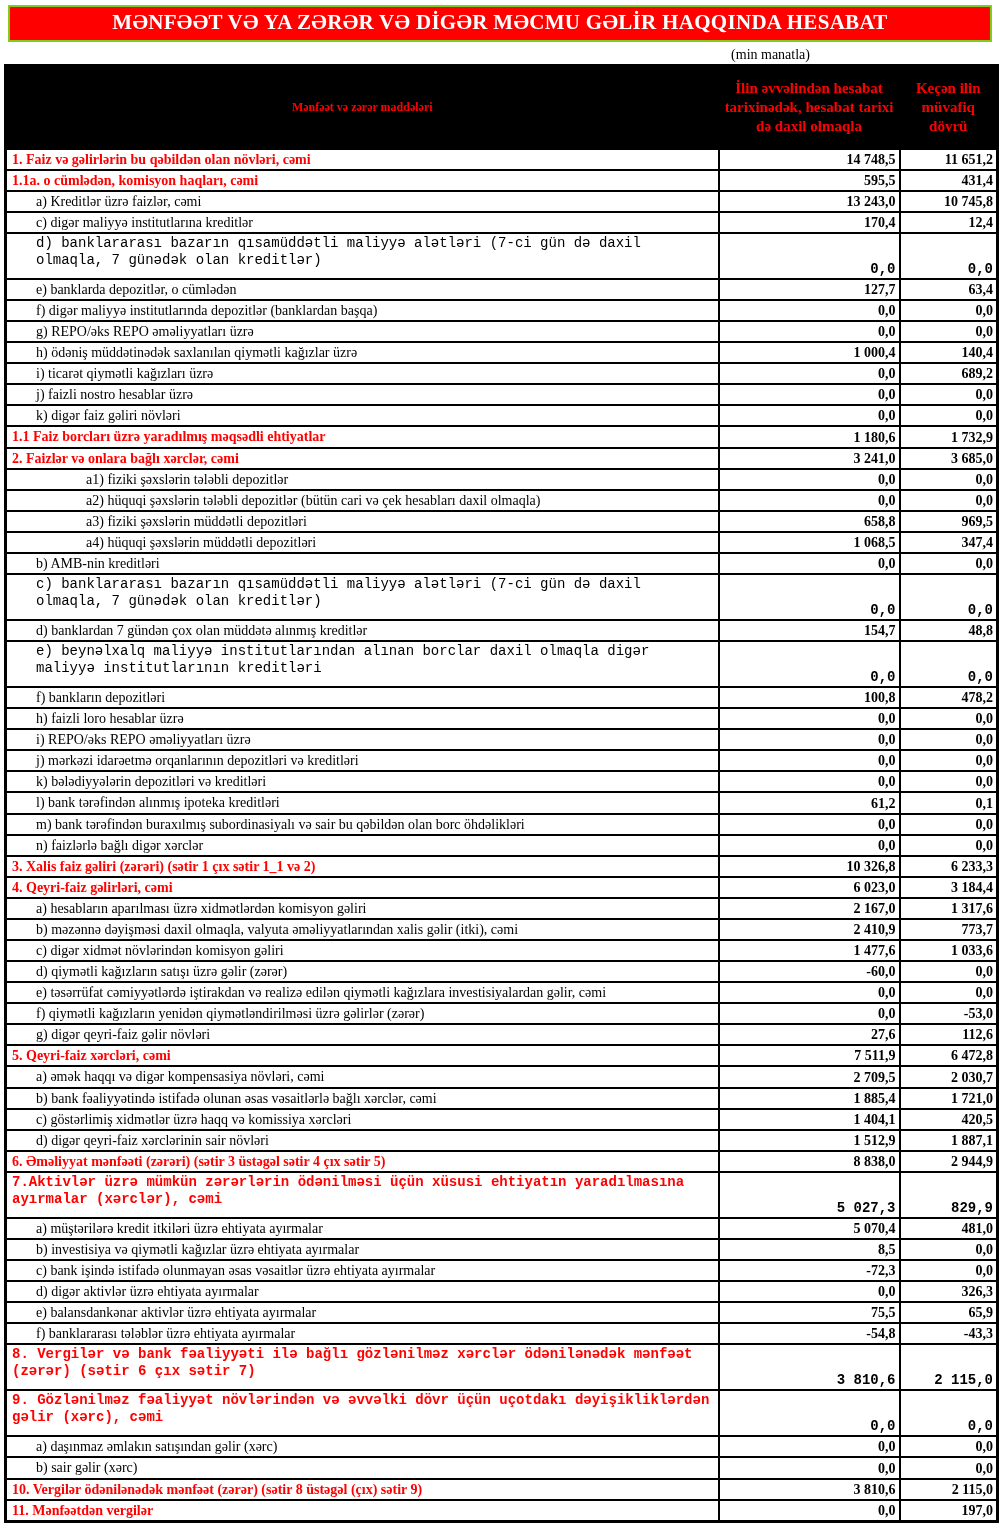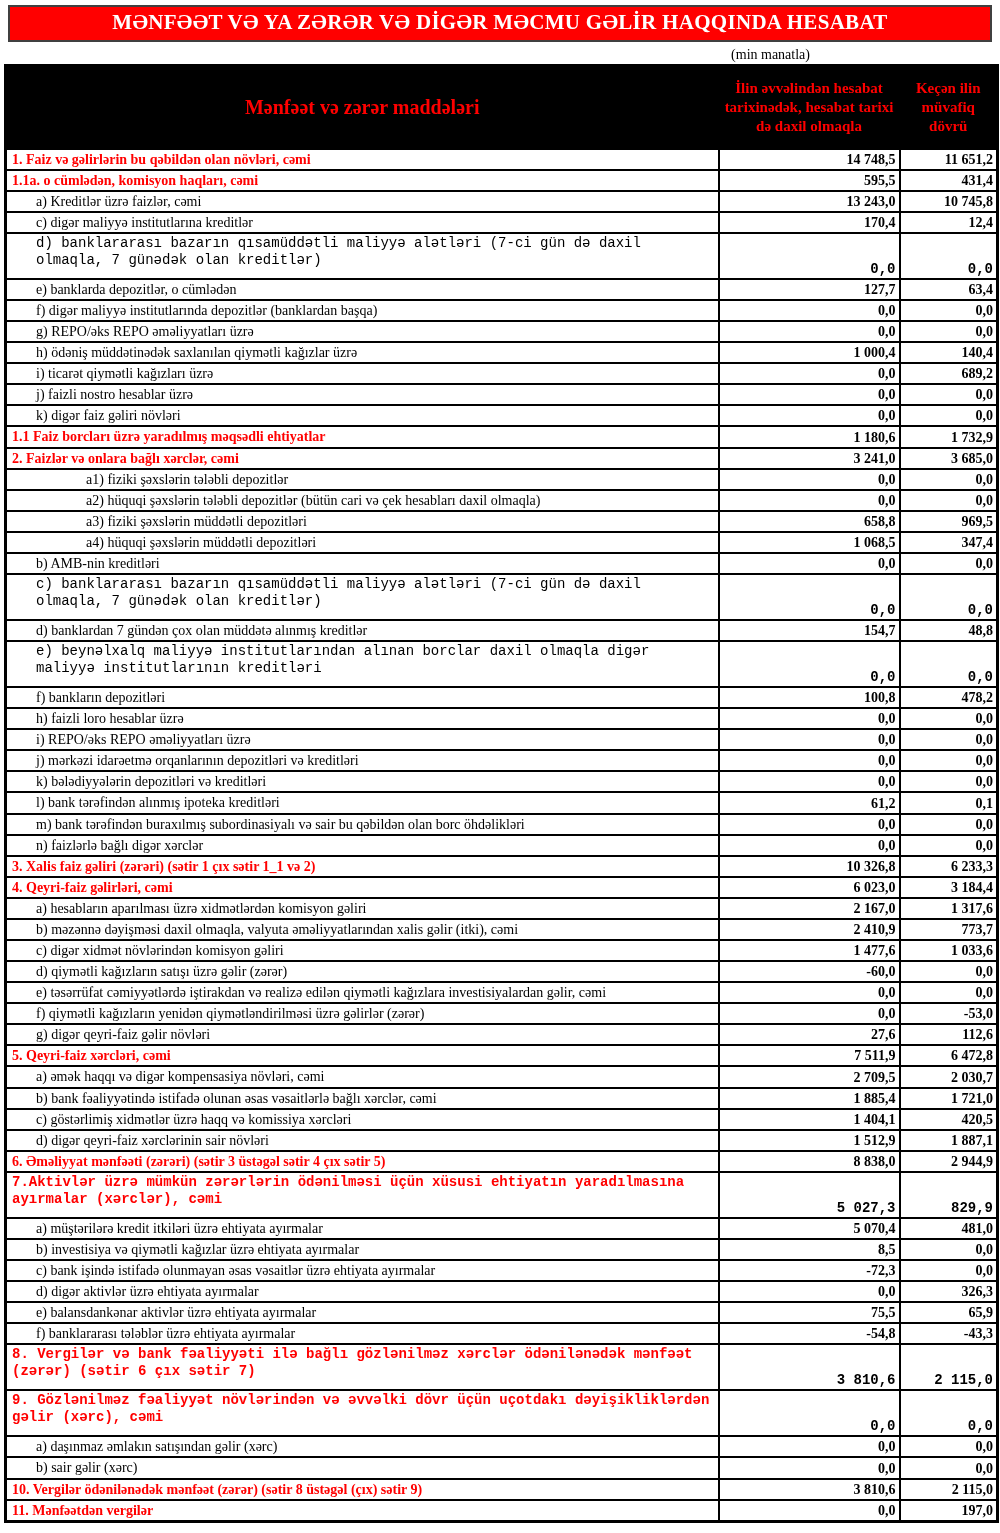--- a/index.html
+++ b/index.html
@@ -7,21 +7,21 @@
   body {
     width: 1000px;
     font-family: "Liberation Serif", "DejaVu Serif", serif;
     color: #000;
   }
   .page { padding: 5px 4px 4px 4px; }
 
   .banner {
     margin: 0 4px 3px 4px;
     background: var(--accent-red, #ff0000);
-    border: 2px solid #404040;
+    border: 2px solid #84cc16;
     text-align: center;
     padding: 4px 6px 6px 6px;
   }
   .banner h1 {
     color: #ffffff;
     font-size: 21px;
     font-weight: bold;
     letter-spacing: 0.3px;
     line-height: 1.1;
   }
@@ -47,21 +47,21 @@
   th, td { border: 2px solid #000; }
 
   thead tr { height: 83px; }
   thead th {
     color: var(--accent-red, #ff0000);
     font-weight: bold;
     text-align: center;
     vertical-align: middle;
     background: #000000;
   }
-  th.h-items { font-size: 20px; }
+  th.h-items { font-size: 12px; }
   th.h-num   { font-size: 15px; padding: 2px 5px; line-height: 1.25; }
 
   tbody tr { height: 19px; }
   tbody tr.tall { height: 46px; font-family: Liberation Mono, monospace; }
 
   td.label {
     font-size: 14px;
     line-height: 1.22;
     padding: 1px 3px 1px 5px;
     vertical-align: top;

